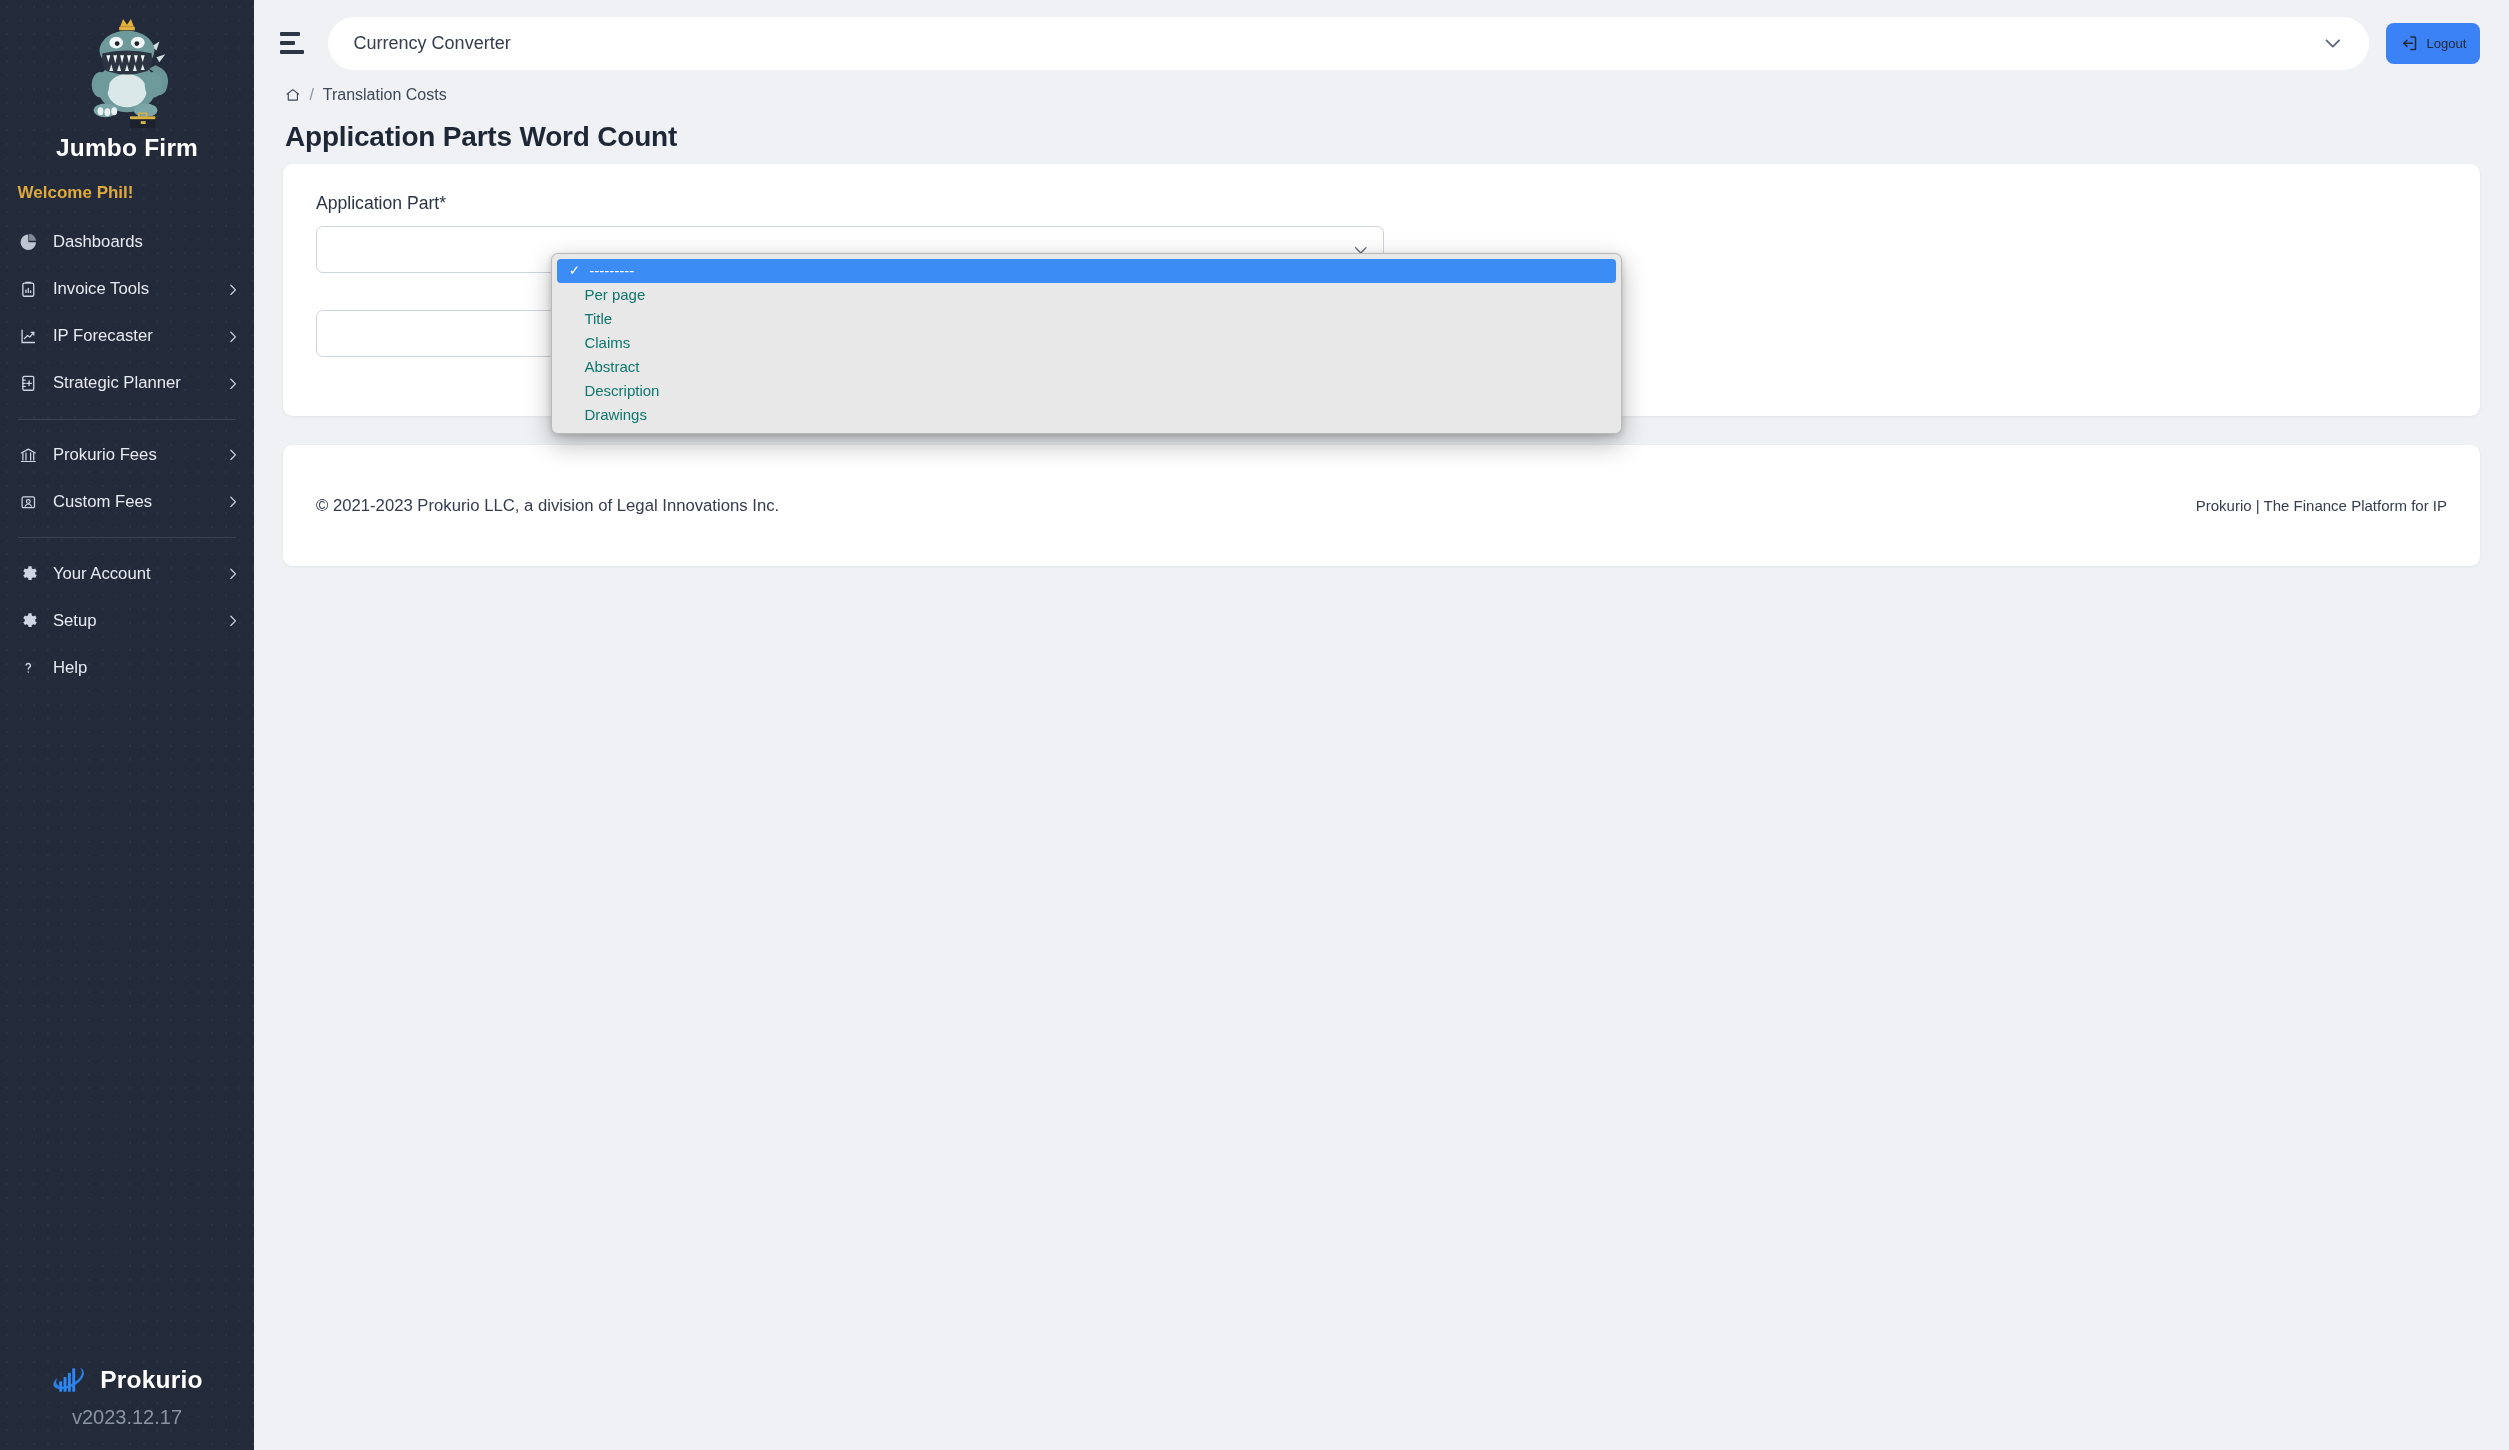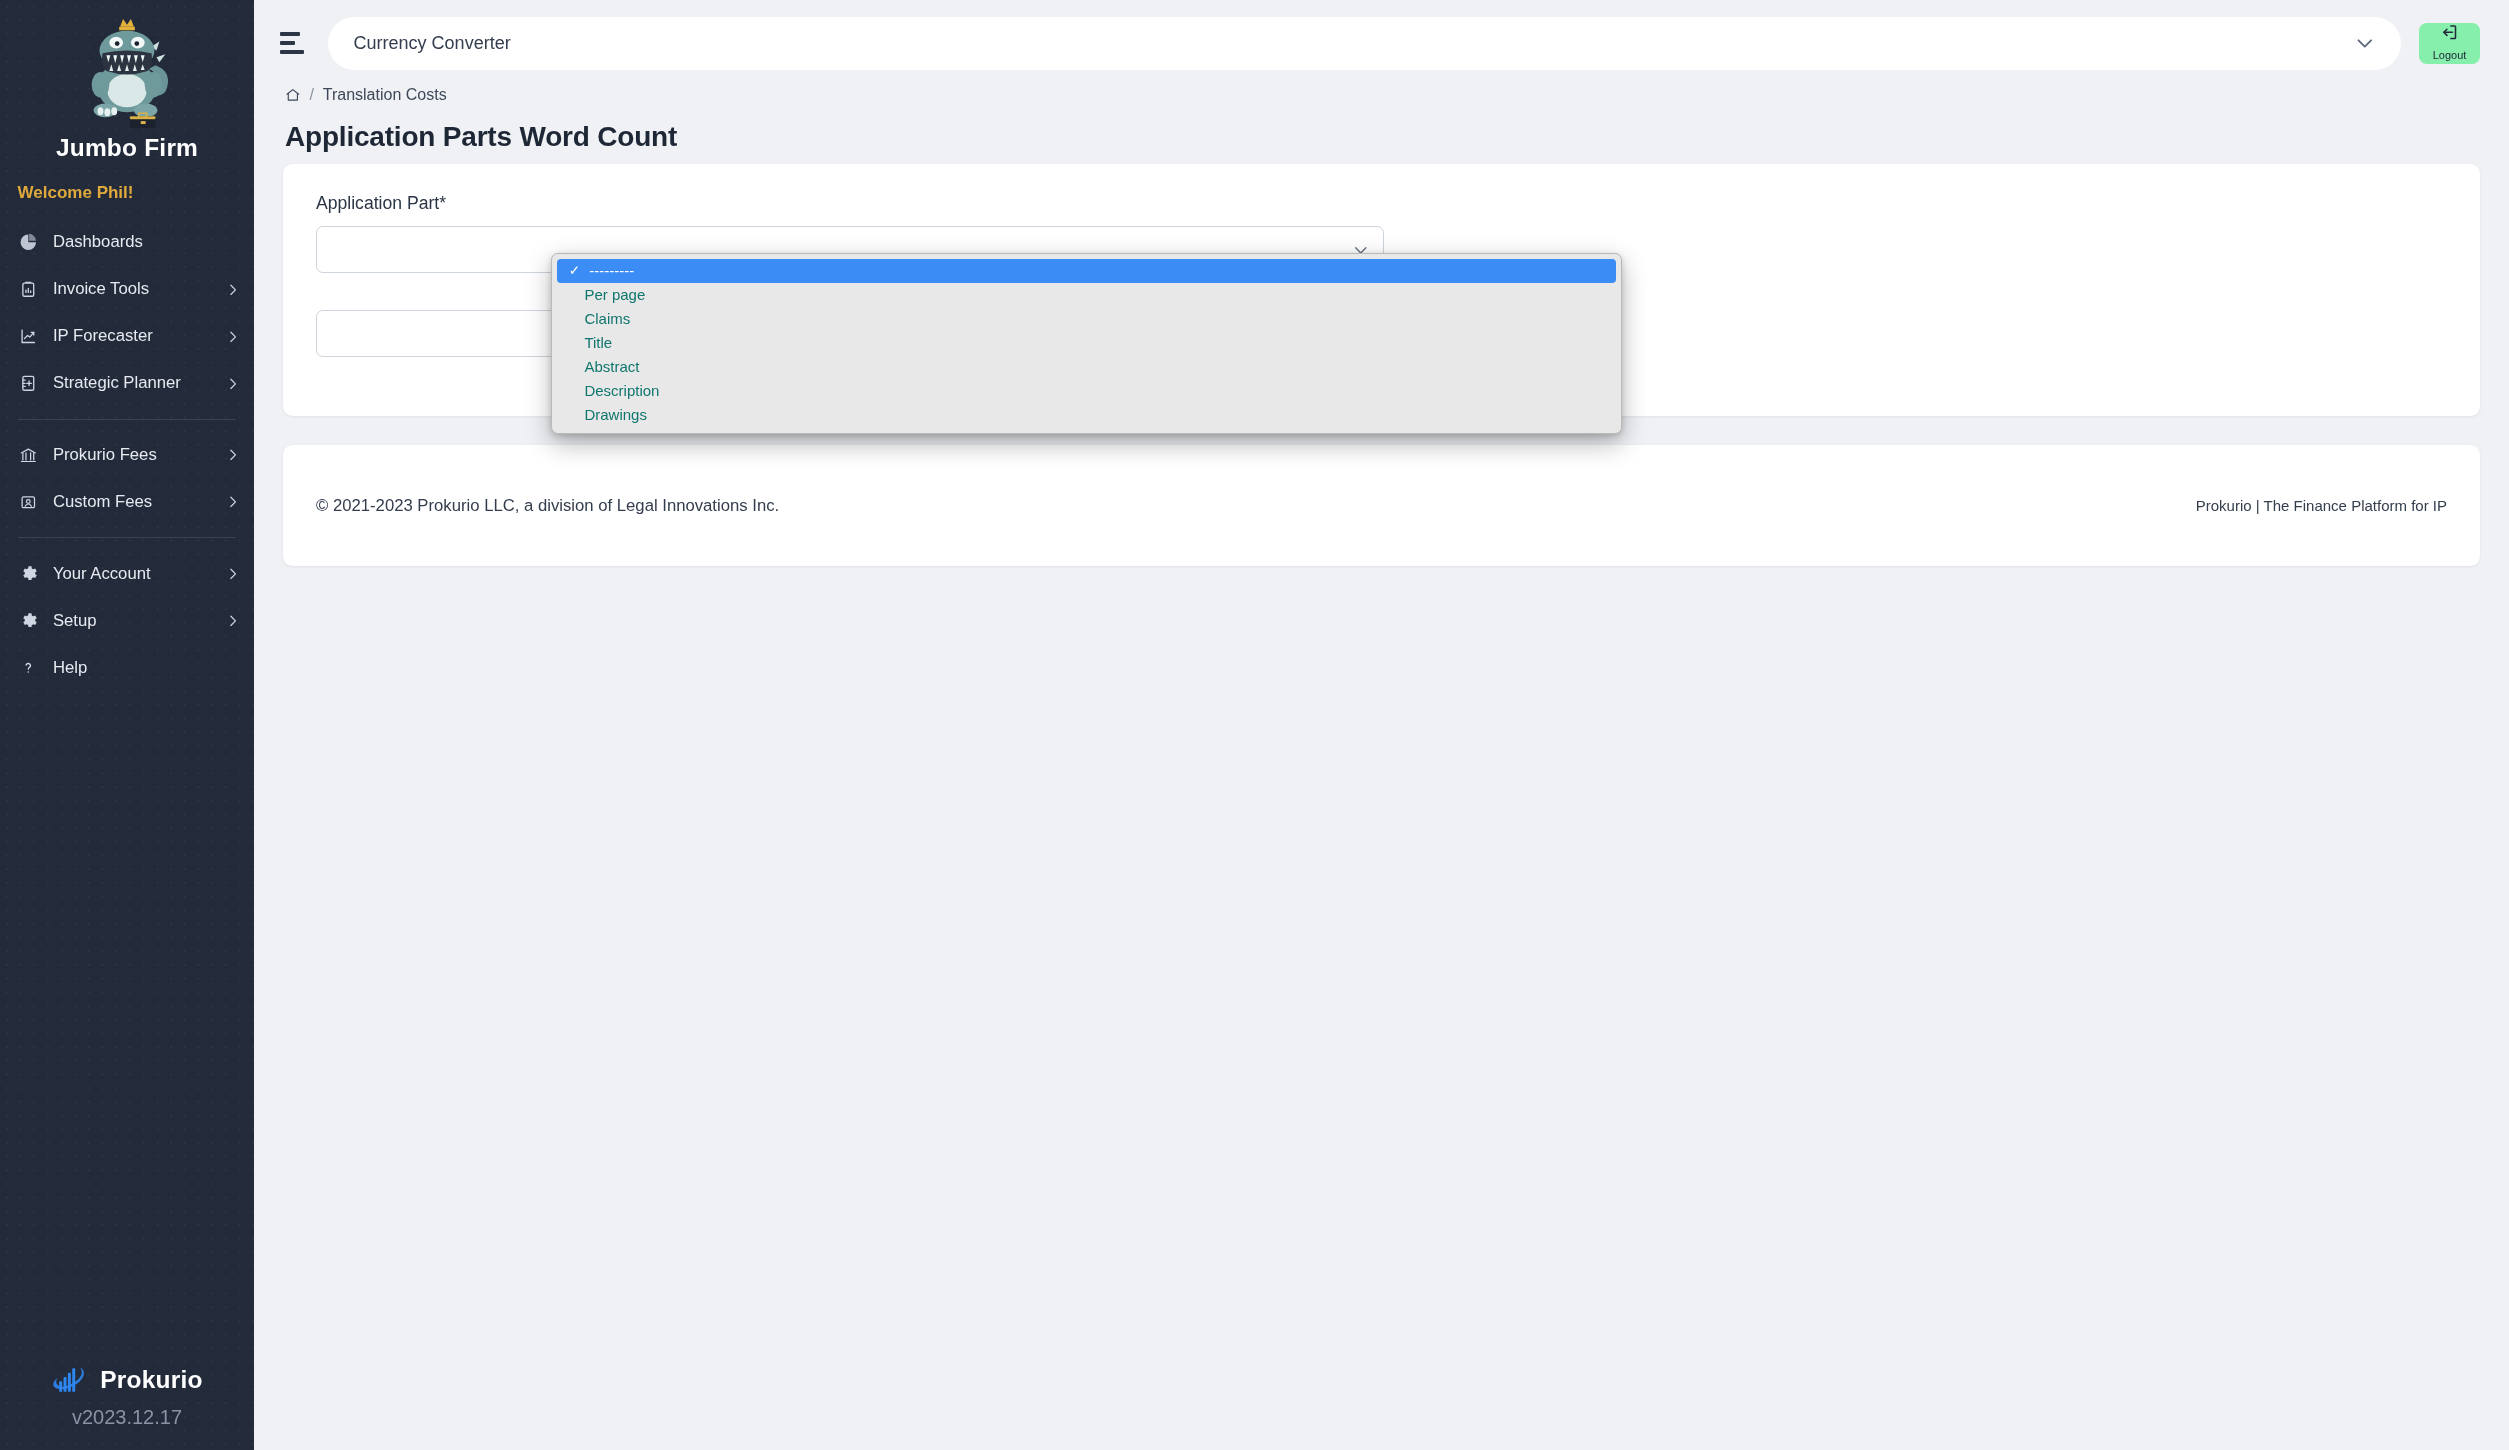--- a/index.html
+++ b/index.html
@@ -83,25 +83,24 @@
     border: none;
   }
   .topselect-value { color: #333d4e; font-size: 18px; }
   .topselect-chev {
     position: absolute; right: 25.5px; top: 50%; transform: translateY(-50%);
     width: 21.6px; height: 21.6px; color: #5e6879;
   }
   .topselect-chev svg { width: 21.6px; height: 21.6px; display: block; }
 
   .logout {
-    height: 41px; background: #86efac; border: none; border-radius: 7.8px;
+    height: 41px; background: #3b82f6; border: none; border-radius: 7.8px;
     display: flex; align-items: center; gap: 7.8px; padding: 0 13.7px;
-    color: #222b3a; font-size: 11px; cursor: pointer;
+    color: #222b3a; font-size: 13px; cursor: pointer;
     font-family: "Liberation Sans", sans-serif;
-    flex-direction: column;
   }
   .logout svg { width: 18.6px; height: 18.6px; display: block; }
 
   .content { padding: 0 29px 0 29px; }
 
   .breadcrumb {
     display: flex; align-items: center; gap: 8.8px;
     font-size: 16px; color: #414b5c; padding-left: 2px;
   }
   .breadcrumb svg { width: 15.7px; height: 15.7px; display: block; color: #3b4557; }
@@ -467,25 +466,25 @@
       <div class="dd-item selected">
         <span class="dd-check">✓</span>
         <span>---------</span>
       </div>
       <div class="dd-item">
         <span class="dd-check"></span>
         <span>Per page</span>
       </div>
       <div class="dd-item">
         <span class="dd-check"></span>
-        <span>Claims</span>
+        <span>Title</span>
       </div>
       <div class="dd-item">
         <span class="dd-check"></span>
-        <span>Title</span>
+        <span>Claims</span>
       </div>
       <div class="dd-item">
         <span class="dd-check"></span>
         <span>Abstract</span>
       </div>
       <div class="dd-item">
         <span class="dd-check"></span>
         <span>Description</span>
       </div>
       <div class="dd-item">

